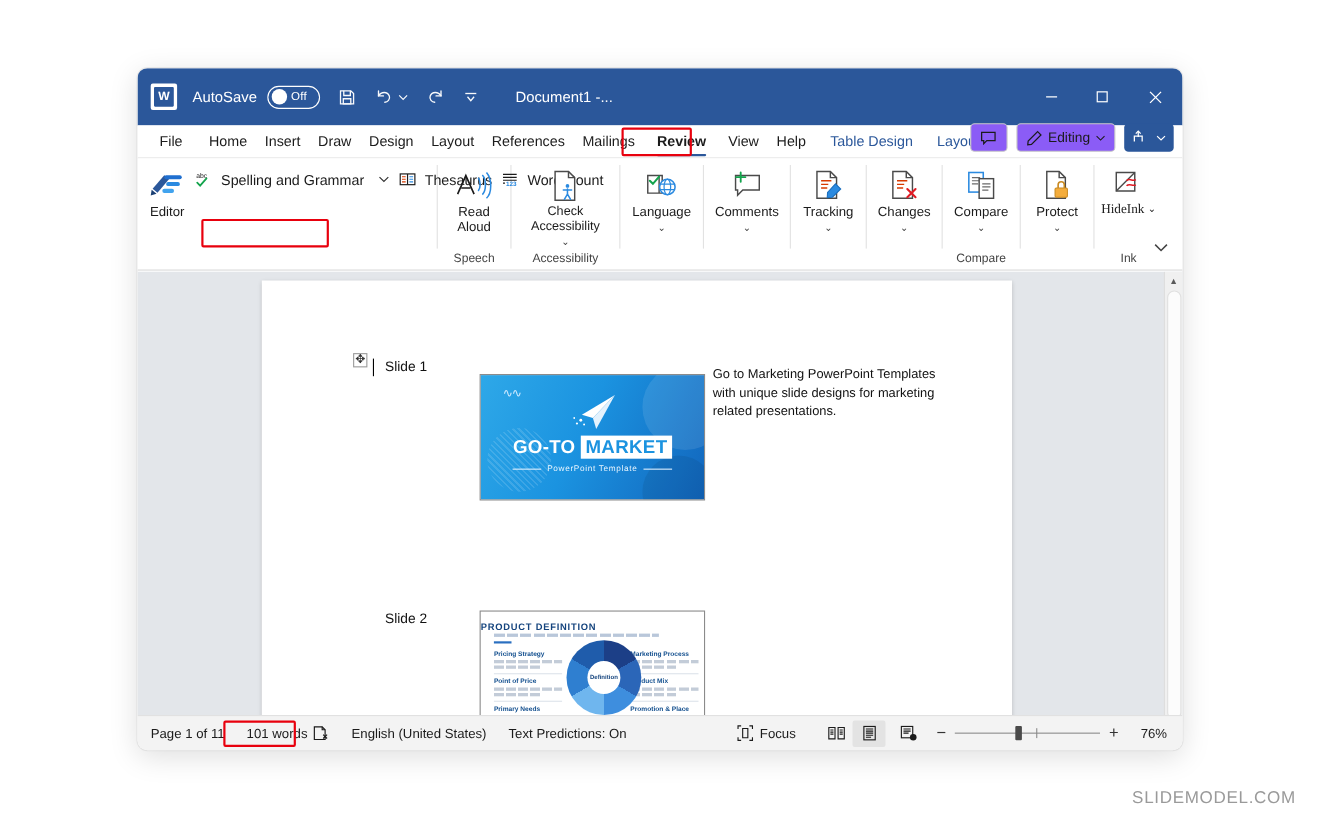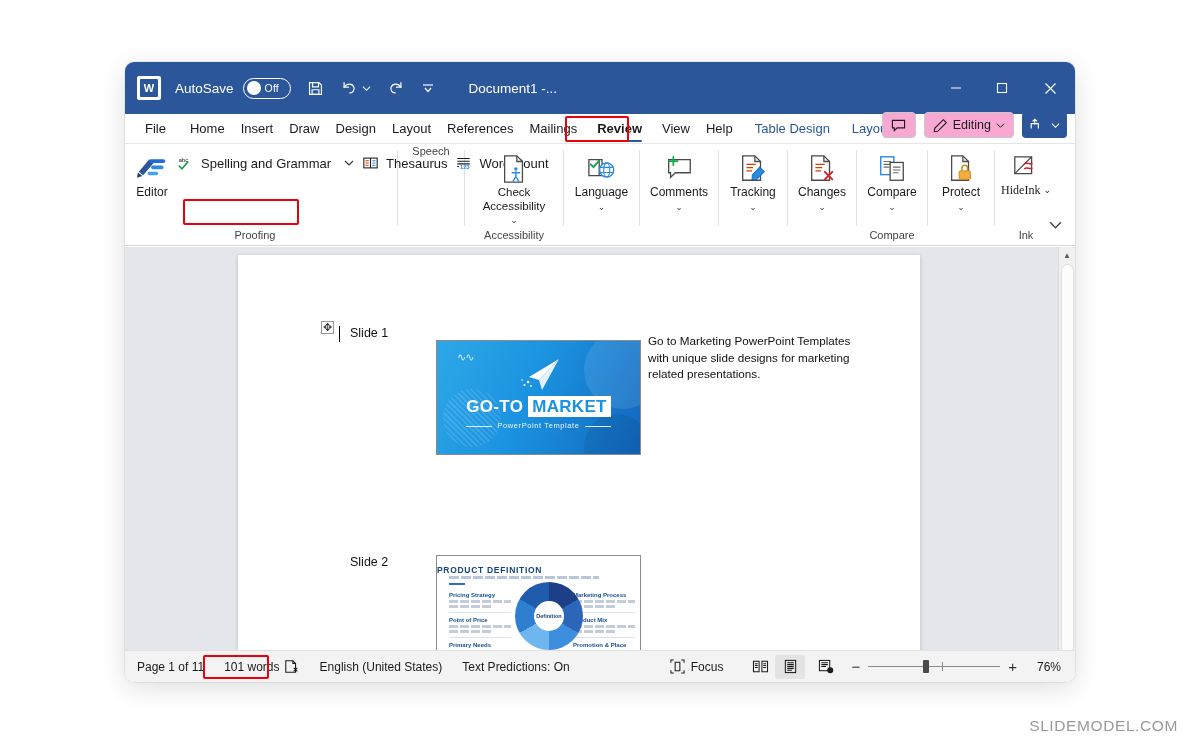--- a/index.html
+++ b/index.html
@@ -95,21 +95,21 @@
   }
   .redbox {
     position:absolute; border:2.5px solid #e8000d; border-radius:2px;
     pointer-events:none;
   }
   .tabstrip-right {
     position:absolute; right: 8px; top: -2px; display:flex; align-items:center; gap:8px;
   }
   .ghost-btn {
     height: 26px; border:1px solid #c8c8c8; border-radius:4px;
-    background:#f9a8d4; display:flex; align-items:center; gap:5px;
+    background:#8b5cf6; display:flex; align-items:center; gap:5px;
     padding: 0 8px; font-size:12.5px; color:#1b1b1b;
   }
   .share-btn {
     height:26px; background:#2b579a; color:#fff; border-radius:4px;
     display:flex; align-items:center; gap:6px; padding:0 7px; font-size:12.5px;
   }
 
   
   .ribbon {
     height: 102px; background:#fff; position:relative;
@@ -420,28 +420,39 @@
             <div class="smallrow" style="position:relative;">
               <svg width="17" height="16" viewBox="0 0 18 18" fill="none">
                 <path d="M2 4h14M2 7h14M2 10h14" stroke="#1b1b1b" stroke-width="1.2"></path>
                 <path d="M2 13h2" stroke="#1b1b1b" stroke-width="1.2"></path>
                 <text x="5" y="15.6" font-size="6.5" fill="#2b8ae0" font-weight="bold" font-family="Liberation Sans, sans-serif">123</text>
               </svg>
               <span class="lbl">Word Count</span>
             </div>
           </div>
         </div>
-        <div class="glabel" style="width:240px;">Proofing</div>
 
         <div class="redbox" style="left:48px; top:55px; width:116px; height:26px;"></div>
       </div>
 
       <div class="sep"></div>
 
       <div class="rgroup" style="width:66px;">
+        <div class="gbody" style="justify-content:center;">
+          <div class="bigbtn">
+            <svg width="36" height="30" viewBox="0 0 38 32" fill="none">
+              <path d="M3 24 L11 6 L19 24" stroke="#1b1b1b" stroke-width="1.6"></path>
+              <path d="M6.5 18h9" stroke="#1b1b1b" stroke-width="1.4"></path>
+              <path d="M23 8c2.5 3 2.5 10 0 13" stroke="#2b8ae0" stroke-width="1.5"></path>
+              <path d="M27 5.5c4 4.5 4 15 0 19" stroke="#2b8ae0" stroke-width="1.5"></path>
+              <path d="M31 3c5.5 6 5.5 20 0 25" stroke="#2b8ae0" stroke-width="1.5"></path>
+            </svg>
+            <div class="lbl"><span>Read</span><br><span>Aloud</span></div>
+          </div>
+        </div>
         <div class="glabel">Speech</div>
       </div>
 
       <div class="sep"></div>
 
       <div class="rgroup" style="width:98px;">
         <div class="gbody" style="justify-content:center;">
           <div class="bigbtn" style="width:94px;">
             <svg width="30" height="30" viewBox="0 0 30 32" fill="none">
               <path d="M5 2h13l6 6v22H5z" stroke="#4a4a4a" stroke-width="1.4" fill="#fff"></path>

